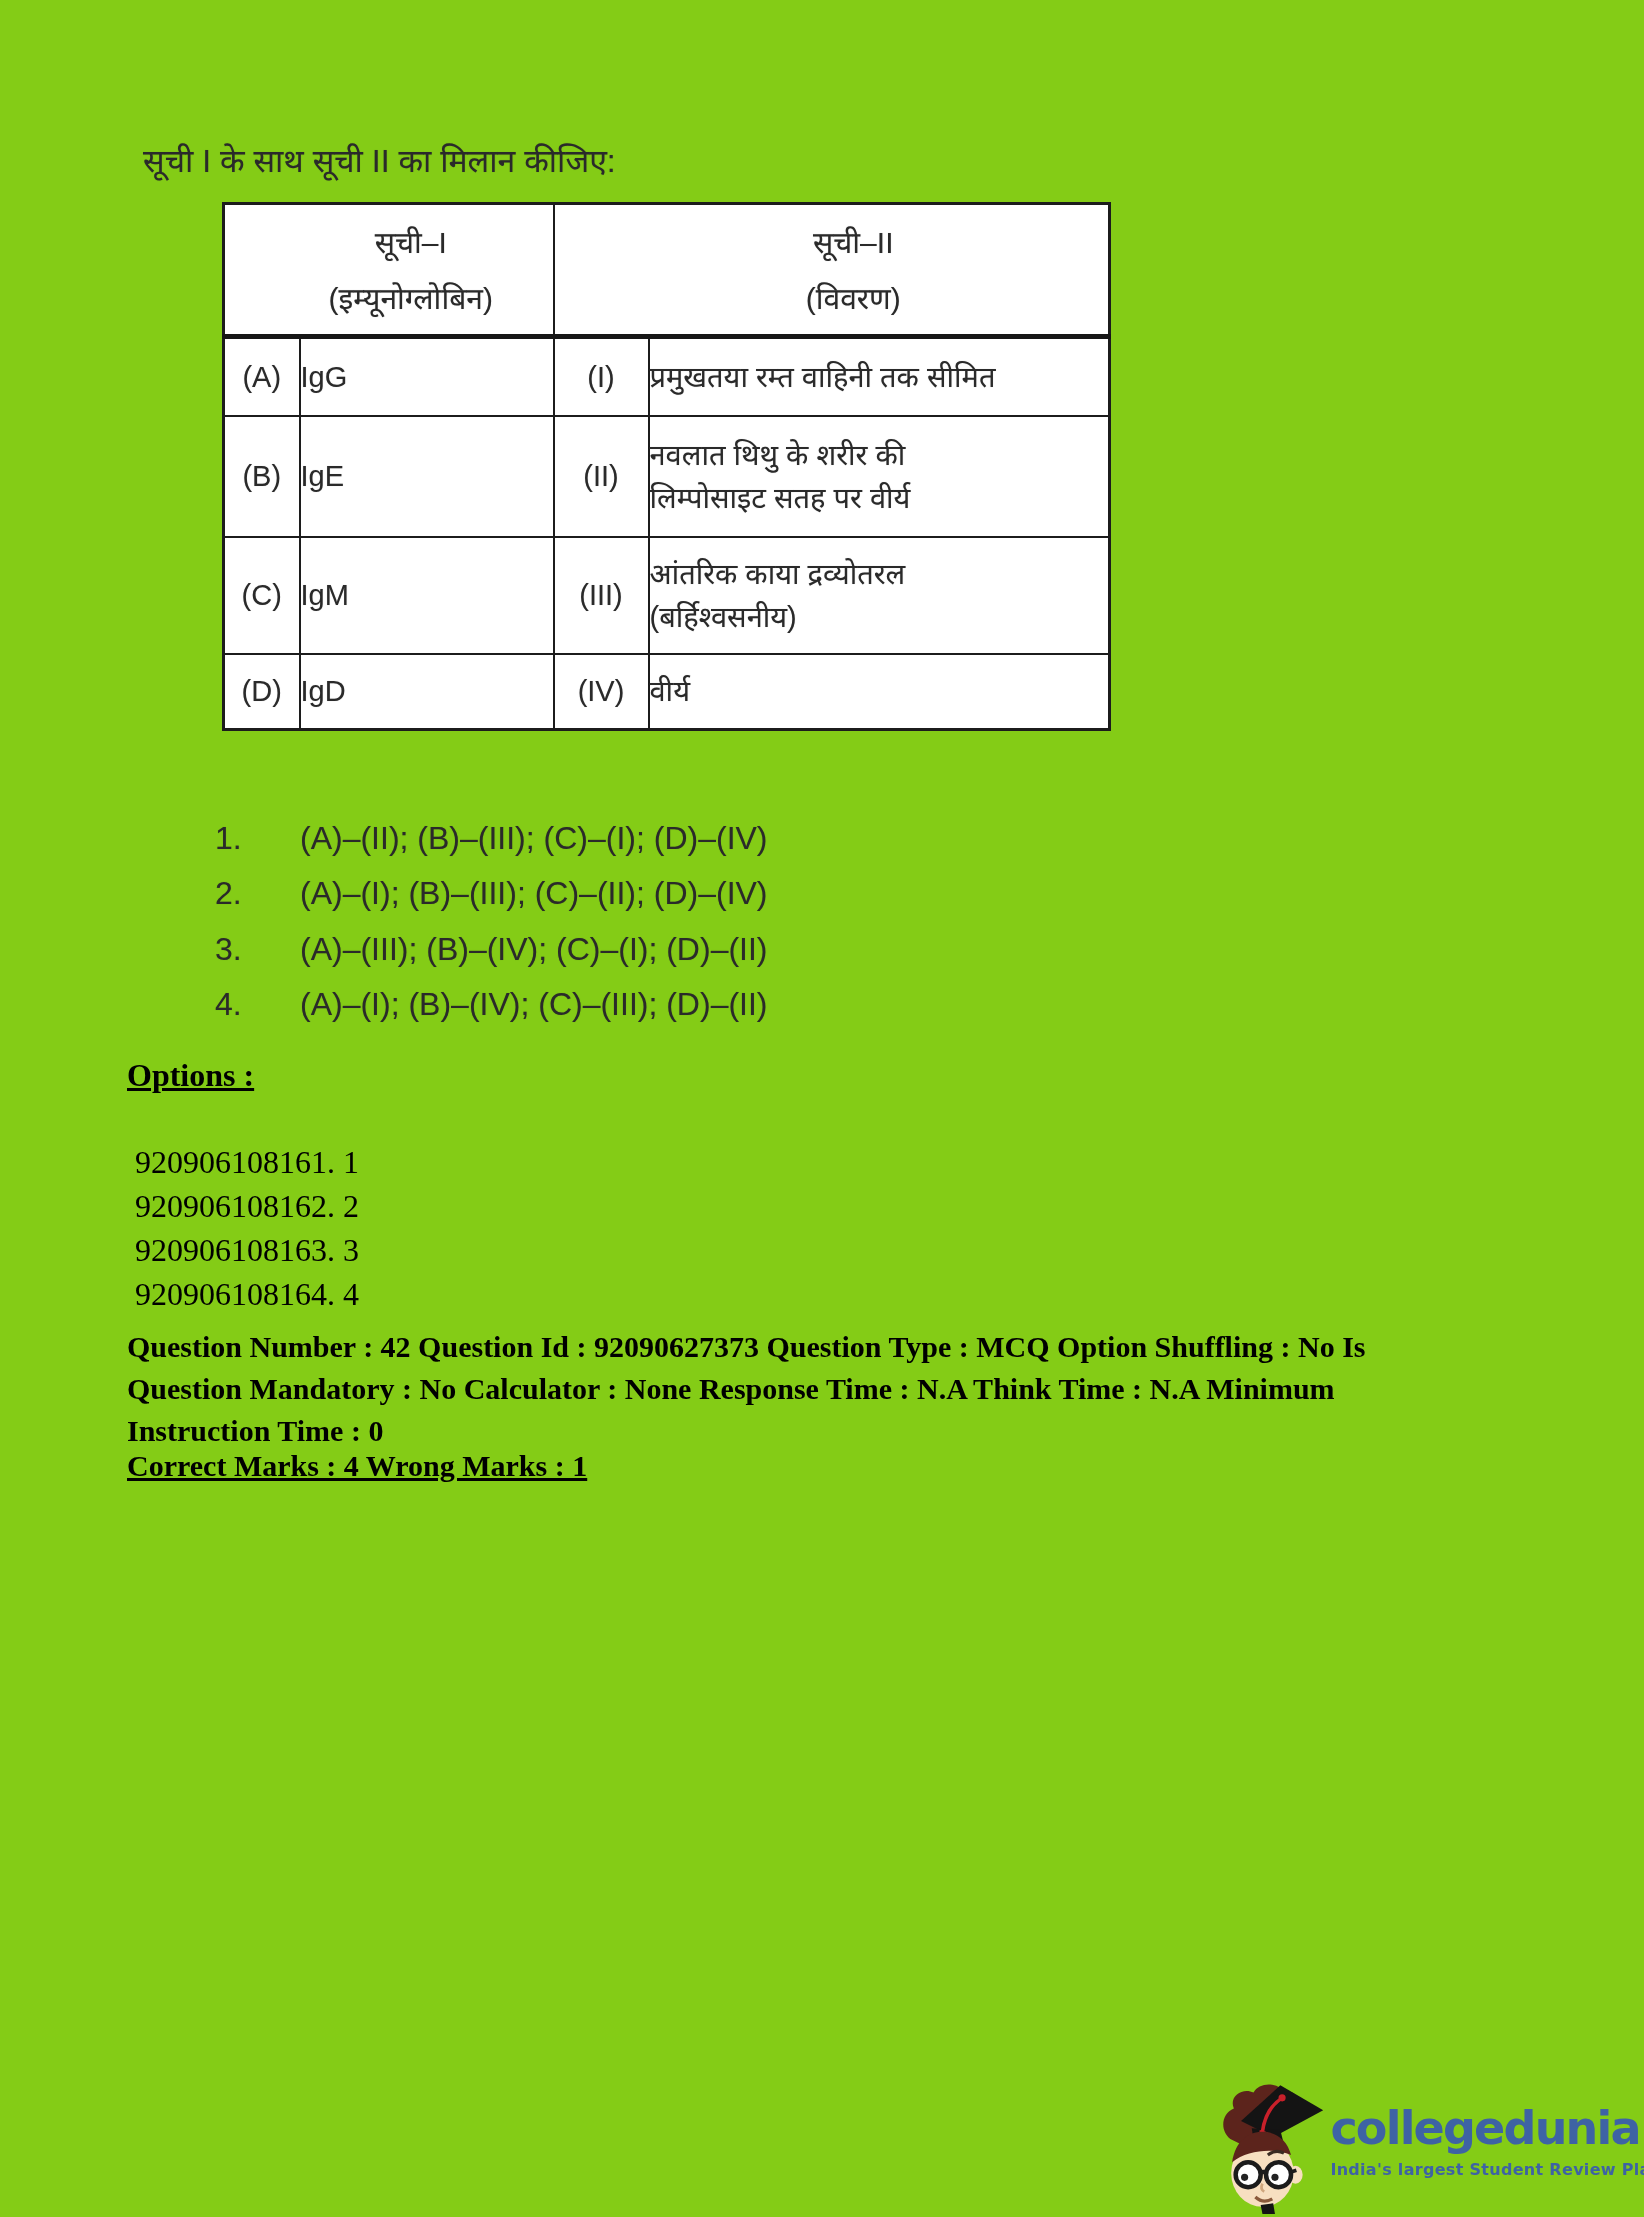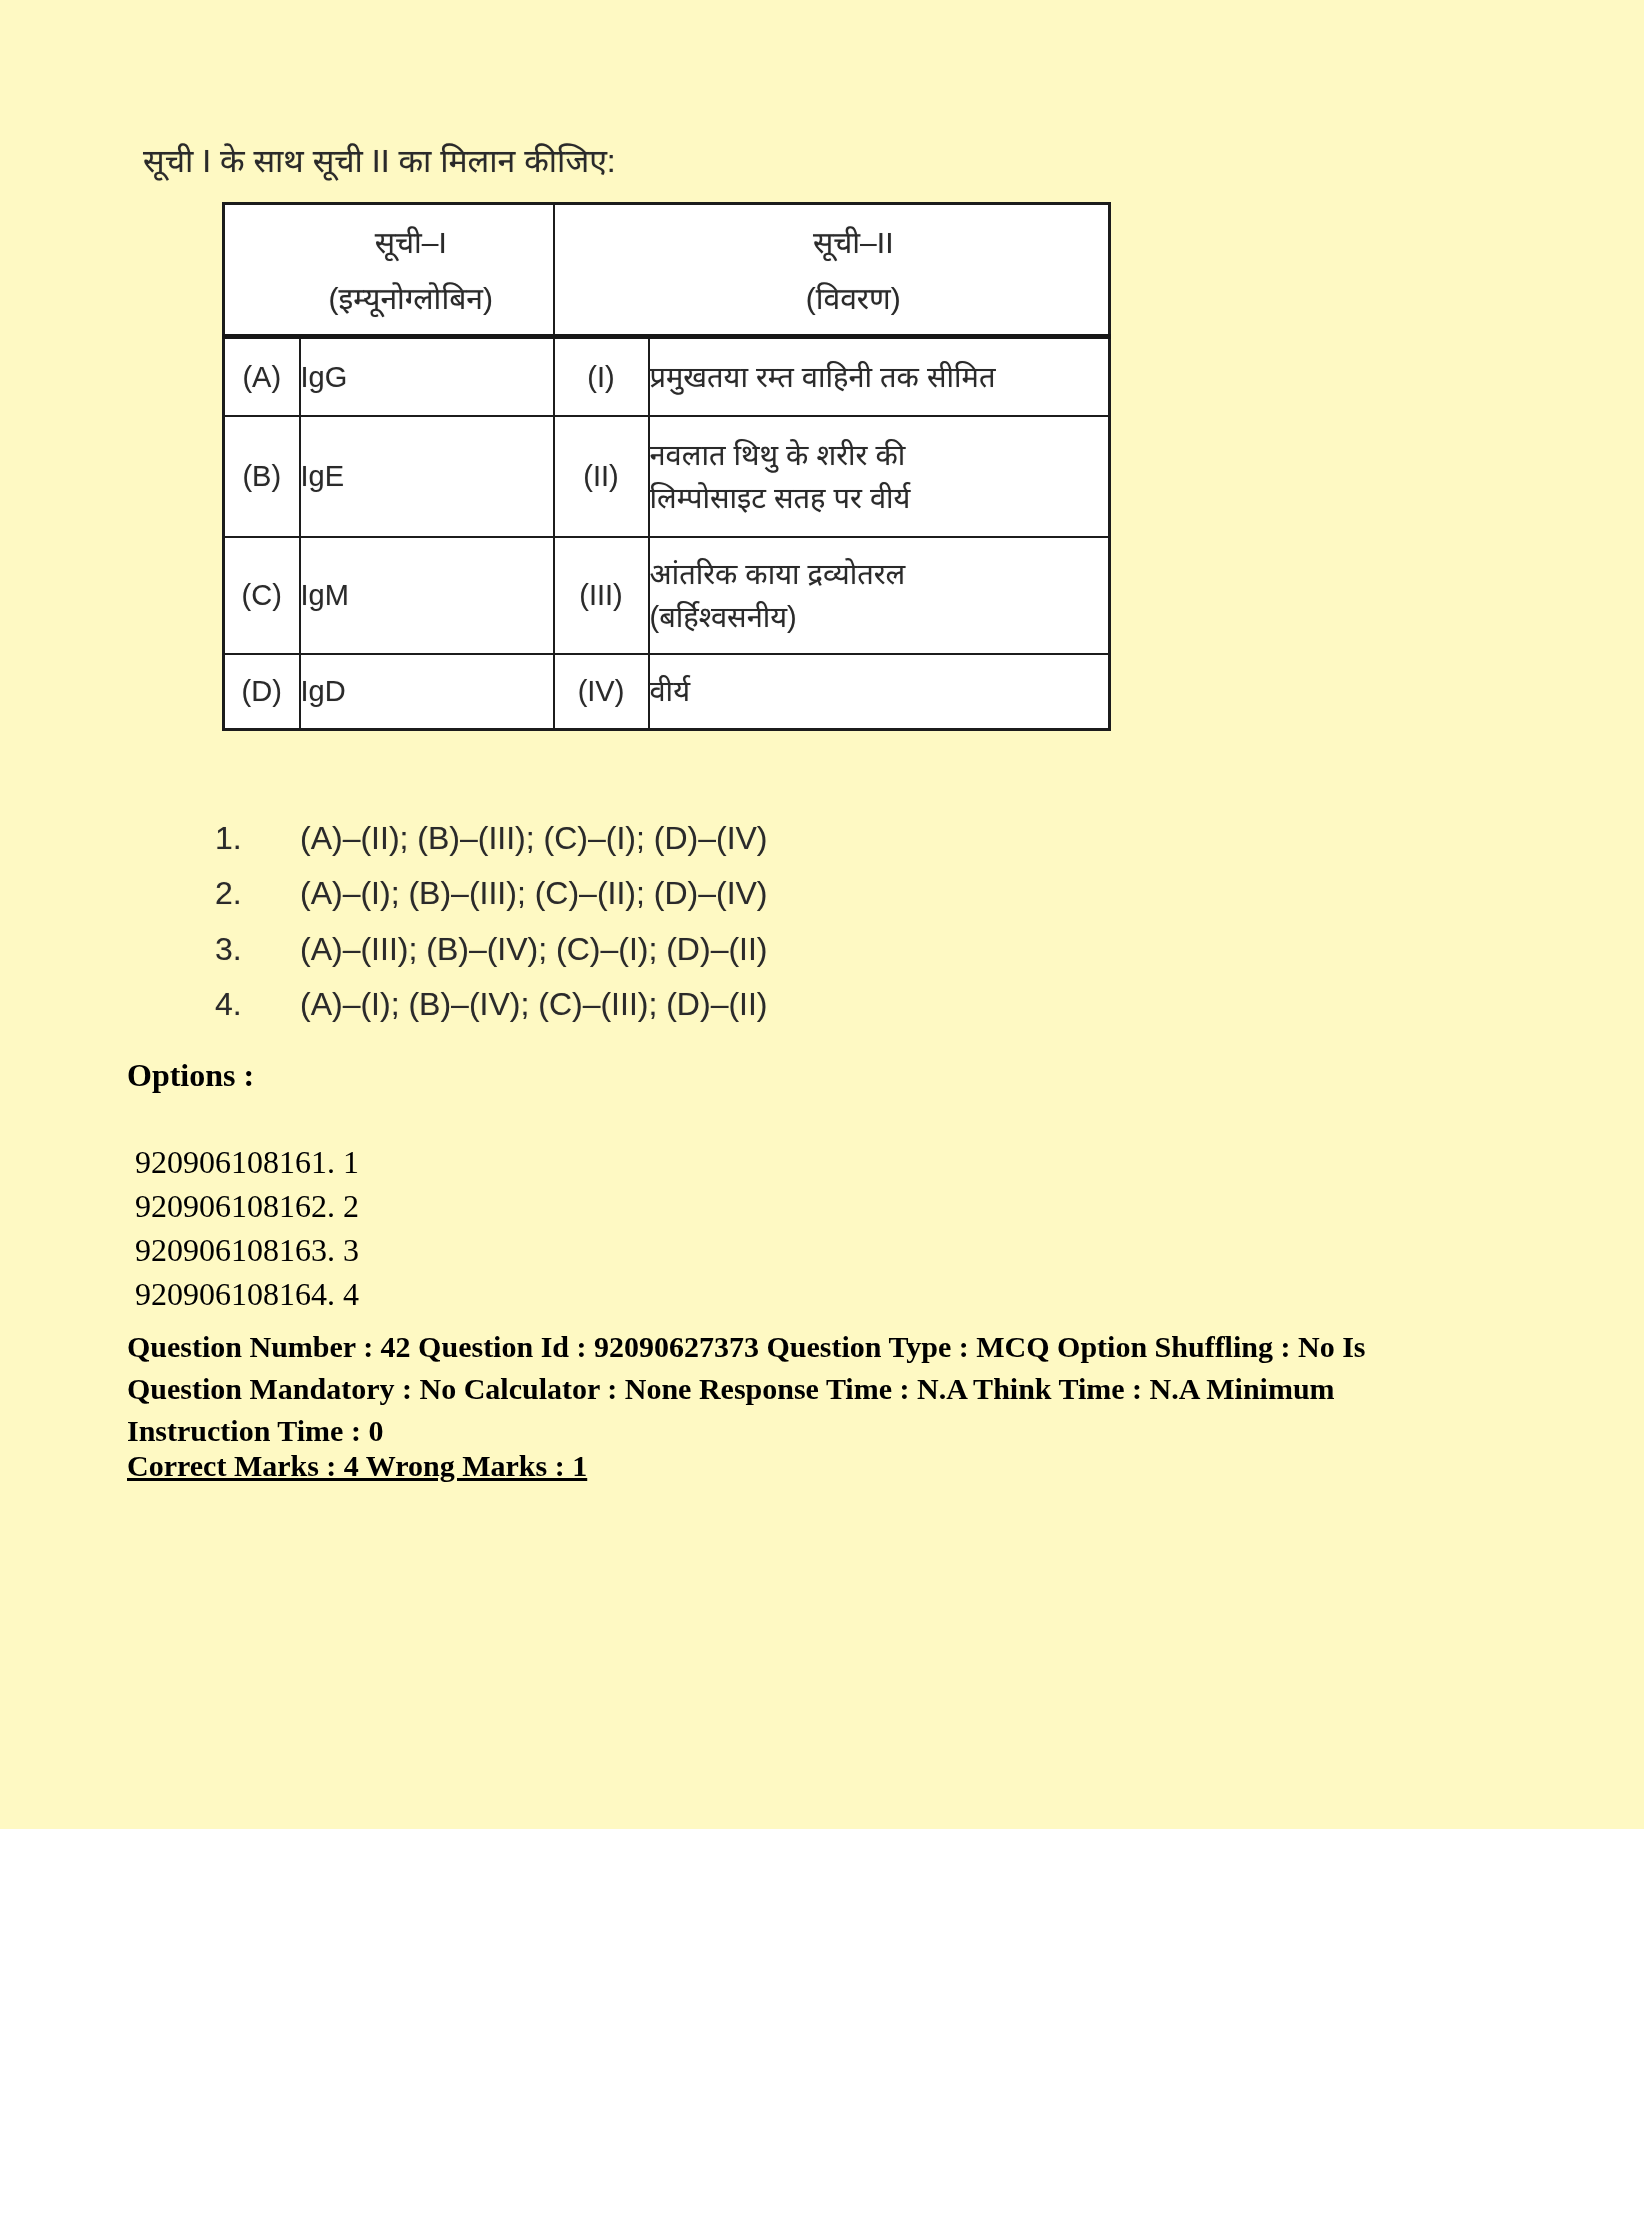--- a/index.html
+++ b/index.html
@@ -1,20 +1,20 @@
 <!DOCTYPE html>
 <html style="font-size:14.3px"><head>
 <meta charset="utf-8">
 <style>
   html,body{margin:0;padding:0;background:#ffffff;}
   .page{
     position:relative;
     width:1644px;
-    height:1829px;
-    background:#fef9c3;
+    height:2217px;
+    background:#84cc16;
     overflow:hidden;
     font-family:"Liberation Sans",sans-serif;
   }
   
   .scan{ color:#2a2a2a; text-shadow:0 0 0.9px rgba(40,40,40,.25); }
   .q-intro{
     position:absolute; left:143px; top:142px;
     font-size:32px; line-height:1.2; white-space:nowrap;
   }
   table.match-table{
@@ -41,21 +41,21 @@
   }
   .choice-row{
     position:absolute; left:215px; height:56px;
     display:flex; align-items:center; font-size:32px; white-space:nowrap;
   }
   .choice-row .cnum{ width:85px; display:inline-block; }
   
   .serif{ font-family:"Liberation Serif",serif; color:#000; }
   .opt-heading{
     position:absolute; left:127px; top:1057px;
-    font-size:32px; font-weight:bold;
+    font-size:32px; font-weight:bold;text-decoration:underline;
   }
   .opt-ids{
     position:absolute; left:127px; top:1140px;
     font-size:32px; line-height:44px; white-space:nowrap;margin-left:8px;
   }
   .meta-lines{
     position:absolute; left:127px; top:1326px;
     font-size:30px; font-weight:bold; line-height:42px; white-space:nowrap;
   }
   .marks-line{

